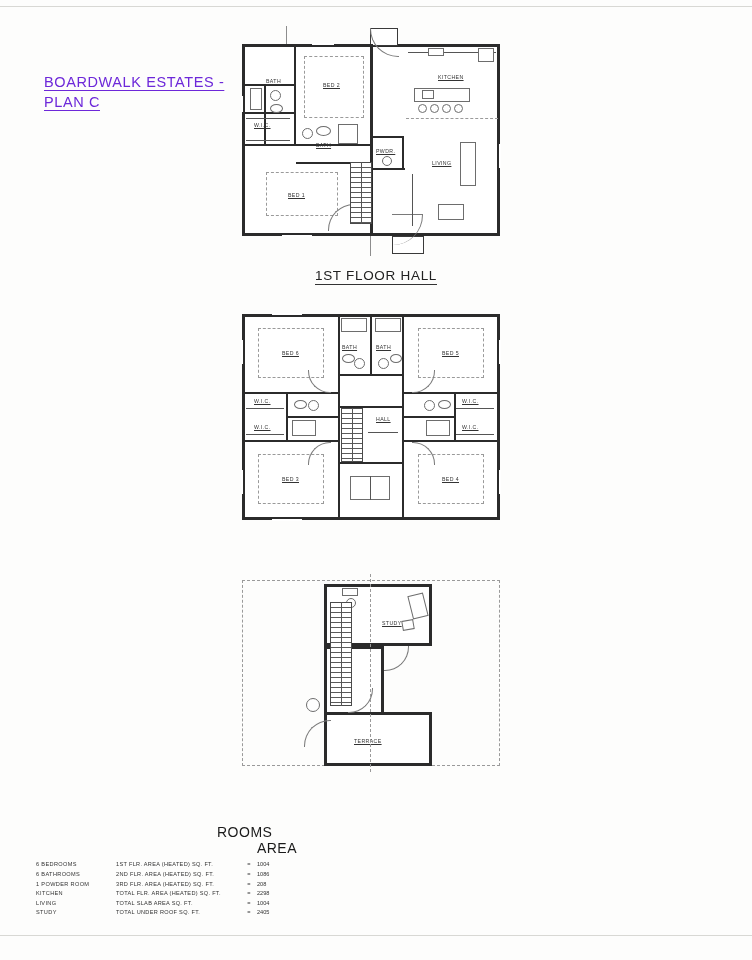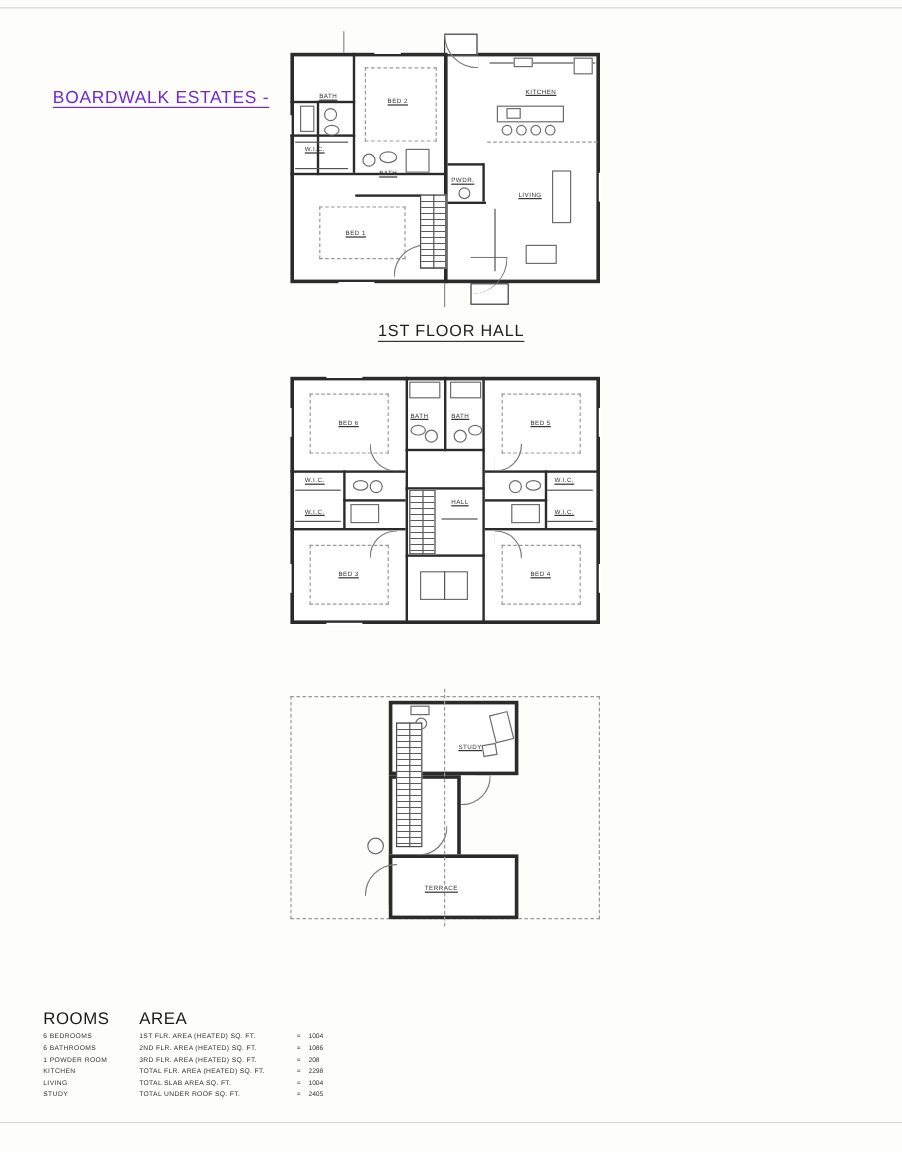--- a/index.html
+++ b/index.html
@@ -52,21 +52,21 @@
   .greyline-v{position:absolute;width:1px;background:#8d8d8d;}
   .circ{position:absolute;border:1px solid #6d6d6d;border-radius:50%;background:#fff;}
   .oval{position:absolute;border:1px solid #6d6d6d;border-radius:50%;background:#fff;}
   .rect{position:absolute;border:1px solid #6d6d6d;background:#fff;box-sizing:border-box;}
   .stair{position:absolute;border:1px solid #4a4a4a;background:#fff;box-sizing:border-box;
     background-image:repeating-linear-gradient(to bottom,transparent 0 4.2px,#5a5a5a 4.2px 5.0px);}
   .door-arc{position:absolute;border:1px solid #7a7a7a;border-radius:50%;background:transparent;}
 
   
   .schedule{position:absolute;left:36px;bottom:42px;}
-  .sched-h{display:flex;align-items:flex-end;}
+  .sched-h{display:flex;align-items:flex-end;flex-direction:column;}
   .sched-h .h1{font-size:14px;letter-spacing:.5px;width:80px;}
   .sched-h .h2{font-size:14px;letter-spacing:.5px;}
   .sched-body{display:flex;margin-top:4px;}
   .col-rooms{width:80px;}
   .col-rooms div{font-size:5.6px;letter-spacing:.35px;line-height:9.6px;color:#333;}
   .col-area{width:125px;}
   .col-area div{font-size:5.6px;letter-spacing:.3px;line-height:9.6px;color:#333;}
   .col-eq{width:16px;text-align:center;}
   .col-eq div{font-size:5.6px;line-height:9.6px;color:#333;}
   .col-val{width:40px;}
@@ -75,20 +75,21 @@
 </head>
 <body>
 
 <div class="sheet">
 
   <div class="page-border-top"></div>
   <div class="page-border-bottom"></div>
 
   <div class="title-block">
     <span class="l1">BOARDWALK ESTATES -</span>
+    <span class="l2">PLAN C</span>
   </div>
 
   <div class="plan" style="left:242px;top:44px;width:258px;height:192px;">
 
     <div class="wall-o" style="left:0;top:0;width:258px;height:192px;"></div>
 
     <div class="wall-i" style="left:128px;top:-16px;width:28px;height:18px;background:#fff;"></div>
     <div class="door-arc" style="left:128px;top:-16px;width:28px;height:28px;border-radius:0 0 0 28px;border-top:none;border-right:none;"></div>
 
     <div class="wall-i" style="left:150px;top:192px;width:32px;height:18px;background:#fff;"></div>

